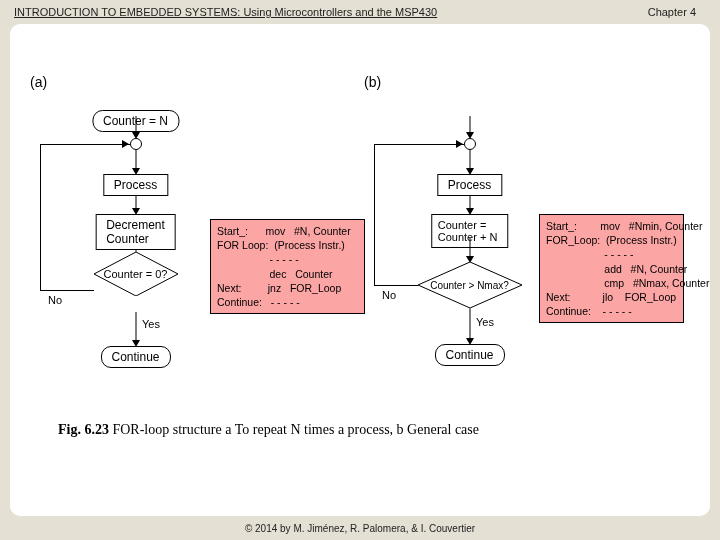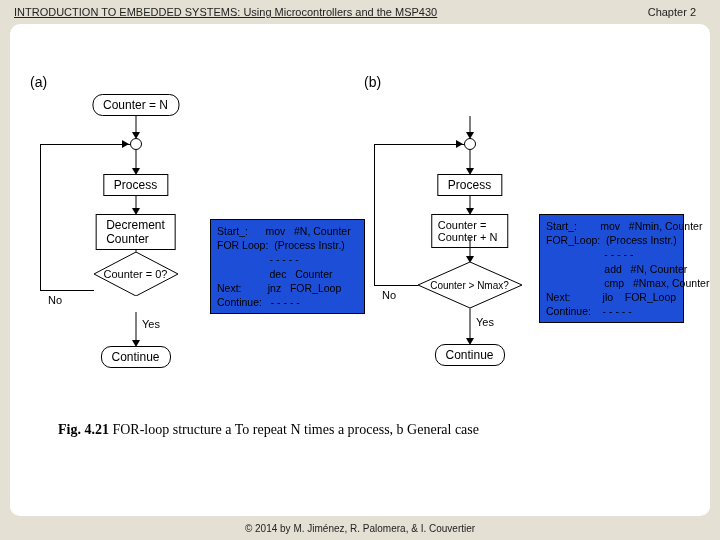--- a/index.html
+++ b/index.html
@@ -106,51 +106,51 @@
     width: 0; height: 0;
     border-top: 4px solid transparent;
     border-bottom: 4px solid transparent;
     border-left: 7px solid #000;
   }
   .hline { position: absolute; height: 0; border-top: 1px solid #000; }
   .small-label { position: absolute; font-size: 11px; }
   .codebox {
     position: absolute;
     border: 1px solid #000;
-    background: #1d4ed8;
+    background: #fca5a5;
     padding: 4px 6px;
     font-size: 10.5px;
     font-family: Arial, Helvetica, sans-serif;
     line-height: 1.35;
     white-space: pre;
   }
   .caption {
     margin-top: 8px;
     font-family: 'Times New Roman', serif;
     font-size: 14px;
     margin-left: 28px;
   }
 </style>
 </head>
 <body>
 
 <div class="header">
   <span class="title">INTRODUCTION TO EMBEDDED SYSTEMS: Using Microcontrollers and the MSP430</span>
-  <span>Chapter 2</span>
+  <span>Chapter 4</span>
 </div>
 
 <div class="content-card">
   <div class="diagram-wrap">
     <div class="columns">
 
       <div class="col">
         <div class="panel-label">(a)</div>
         <div class="flow">
 
-          <div class="rbox" style="top:0;">Counter = N</div>
+          <div class="rbox" style="top:16px;">Counter = N</div>
           <div class="vline" style="top:22px; height:18px;"></div>
           <div class="arrowhead-down" style="top:38px;"></div>
 
           <div class="circ" style="top:44px;"></div>
 
           <div class="hline" style="top:50px; left:-18px; width:90px;"></div>
           <div class="arrowhead-right" style="top:46px; left:64px;"></div>
           <div class="vline" style="top:56px; height:20px;"></div>
           <div class="arrowhead-down" style="top:74px;"></div>
 
@@ -223,18 +223,18 @@
 FOR_Loop:  (Process Instr.)
                     - - - - -
                     add   #N, Counter
                     cmp   #Nmax, Counter
 Next:           jlo    FOR_Loop
 Continue:    - - - - -</div>
       </div>
     </div>
 
     <div class="caption" style="margin-top:18px;">
-      <b>Fig. 4.21</b><span> FOR-loop structure a To repeat N times a process, b General case</span>
+      <b>Fig. 6.23</b><span> FOR-loop structure a To repeat N times a process, b General case</span>
     </div>
   </div>
 </div>
 
 <div class="footer">© 2014 by M. Jiménez, R. Palomera, &amp; I. Couvertier</div>
 
 </body></html>

